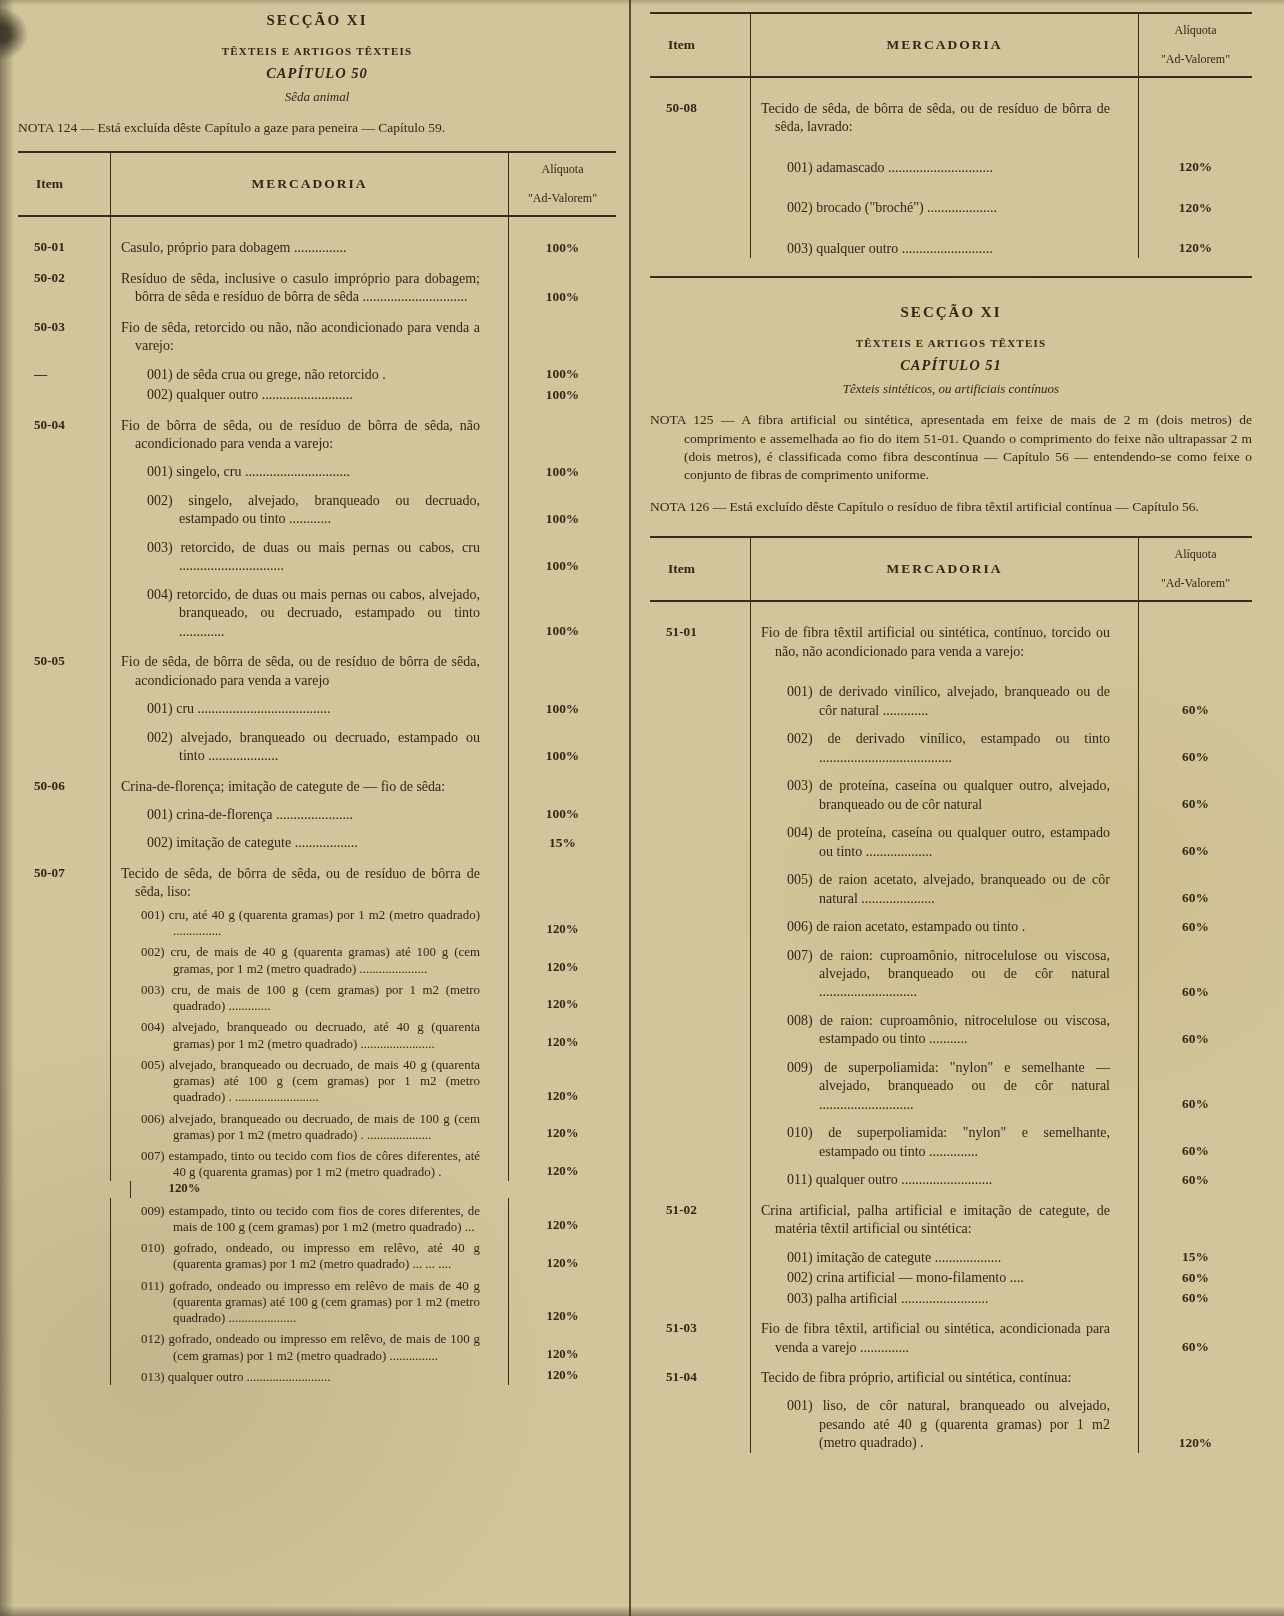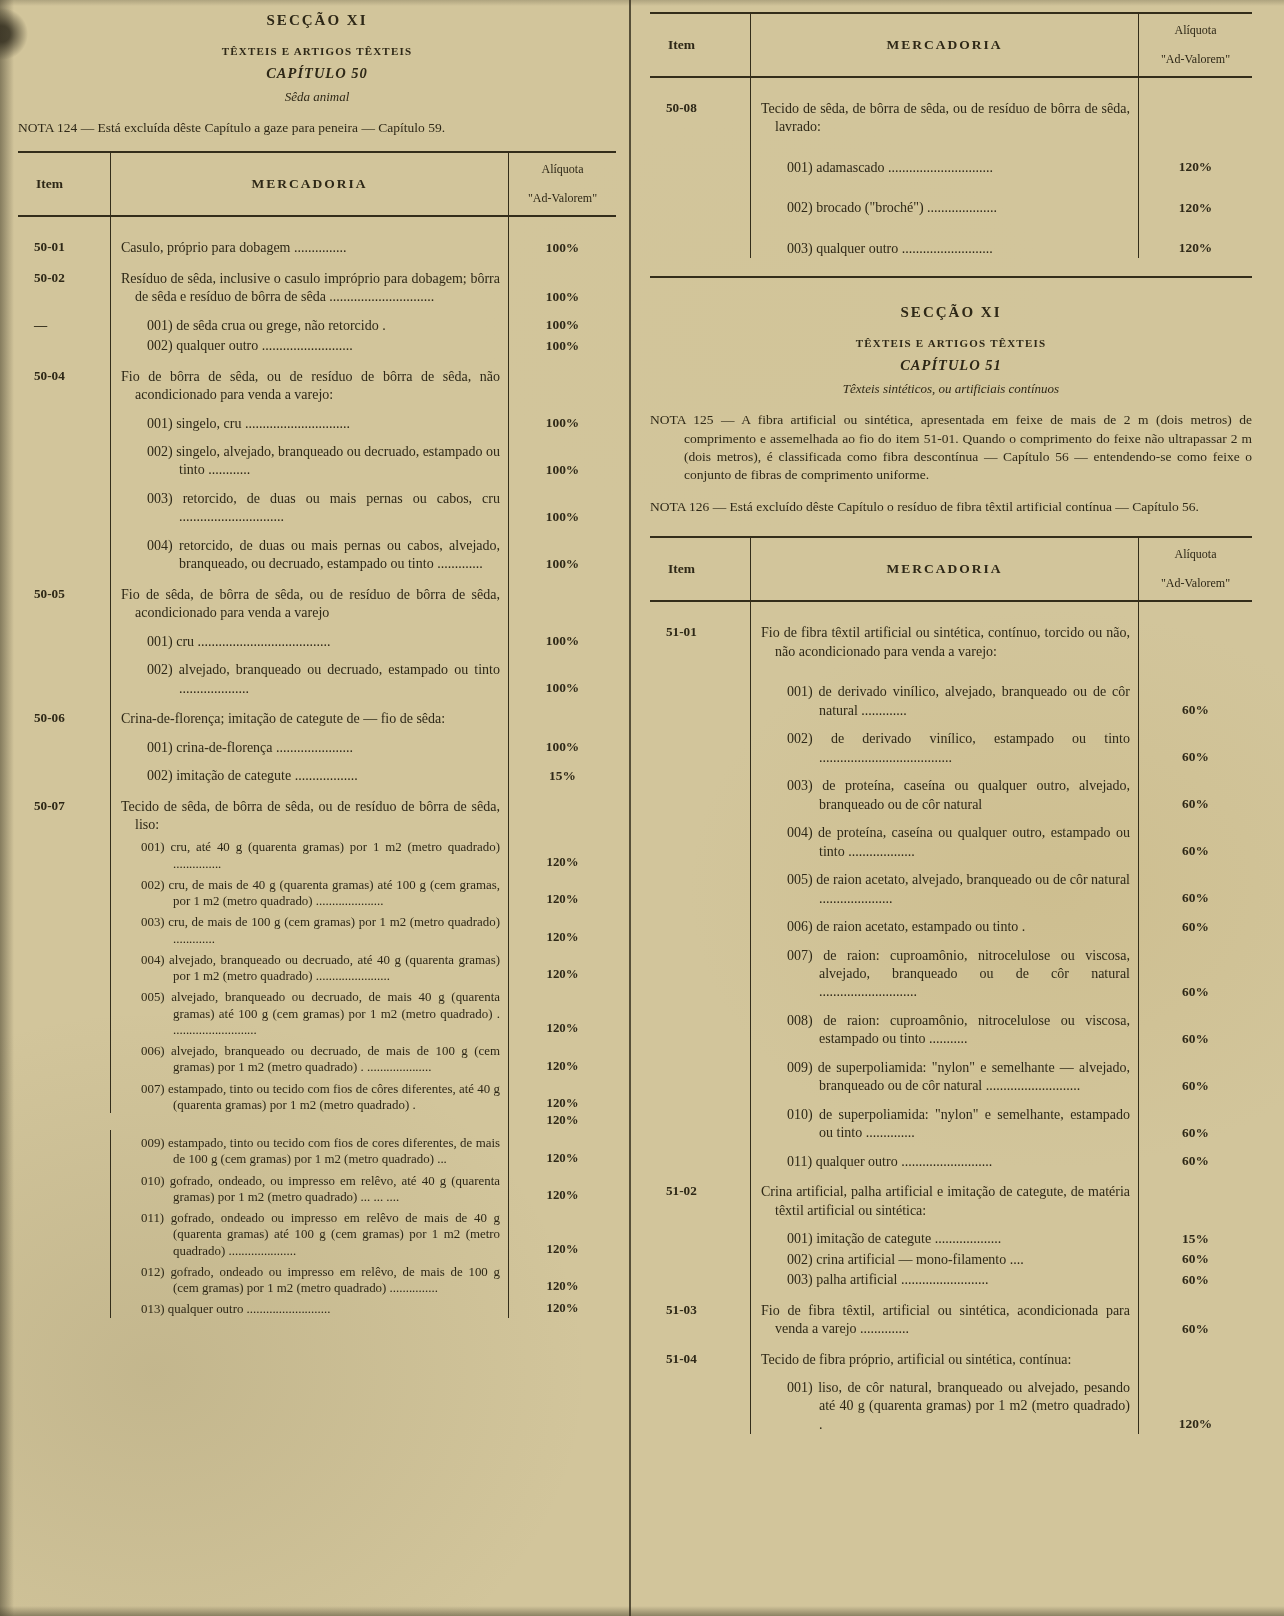--- a/index.html
+++ b/index.html
@@ -58,32 +58,32 @@
   }
   .h-rate {
     width: 108px; border-left: 1.5px solid #332d1a; text-align: center;
     font-size: 12px; display: flex; flex-direction: column;
     justify-content: space-between; padding: 9px 2px;
   }
   .col-right .h-item { width: 100px; }
   .col-right .h-rate { width: 114px; }
 
   .tbl-body { }
-  .row { display: flex; justify-content: space-between; }
+  .row { display: flex; }
   .c-item {
     width: 92px; padding-left: 16px; font-weight: bold; font-size: 13.2px;
   }
   .c-desc {
     flex: 1; border-left: 1.5px solid #332d1a;
     padding: 0 8px 0 10px; font-size: 14px; line-height: 1.32; text-align: justify;
   }
   .c-rate {
     width: 108px; border-left: 1.5px solid #332d1a;
     font-weight: bold; font-size: 13.4px;
-    display: flex; align-items: flex-end; justify-content: center; padding-bottom: 2px;
+    display: flex; align-items: flex-end; justify-content: center; padding-bottom: 2px; margin-left: 20px;
   }
   .col-right .c-item { width: 100px; }
   .col-right .c-rate { width: 114px; }
 
   .row .c-item, .row .c-desc       { padding-top: 12px; }
   .row.sub .c-item, .row.sub .c-desc { padding-top: 10px; }
   .row.tight .c-item, .row.tight .c-desc { padding-top: 5px; }
   .row.tightgap .c-item, .row.tightgap .c-desc { padding-top: 2px; }
   .row.space .c-item, .row.space .c-desc { padding-top: 22px; }
 
@@ -128,20 +128,27 @@
               <div class="desc-text">Casulo, próprio para dobagem ...............</div>
             </div>
             <div class="c-rate">100%</div>
           </div>
           <div class="row">
             <div class="c-item">50-02</div>
             <div class="c-desc">
               <div class="desc-text">Resíduo de sêda, inclusive o casulo impróprio para dobagem; bôrra de sêda e resíduo de bôrra de sêda ..............................</div>
             </div>
             <div class="c-rate">100%</div>
+          </div>
+          <div class="row">
+            <div class="c-item">50-03</div>
+            <div class="c-desc">
+              <div class="desc-text">Fio de sêda, retorcido ou não, não acondicionado para venda a varejo:</div>
+            </div>
+            <div class="c-rate"></div>
           </div>
           <div class="row sub">
             <div class="c-item">—</div>
             <div class="c-desc">
               <div class="desc-text">001) de sêda crua ou grege, não retorcido .</div>
             </div>
             <div class="c-rate">100%</div>
           </div>
           <div class="row sub tightgap">
             <div class="c-item"></div>

